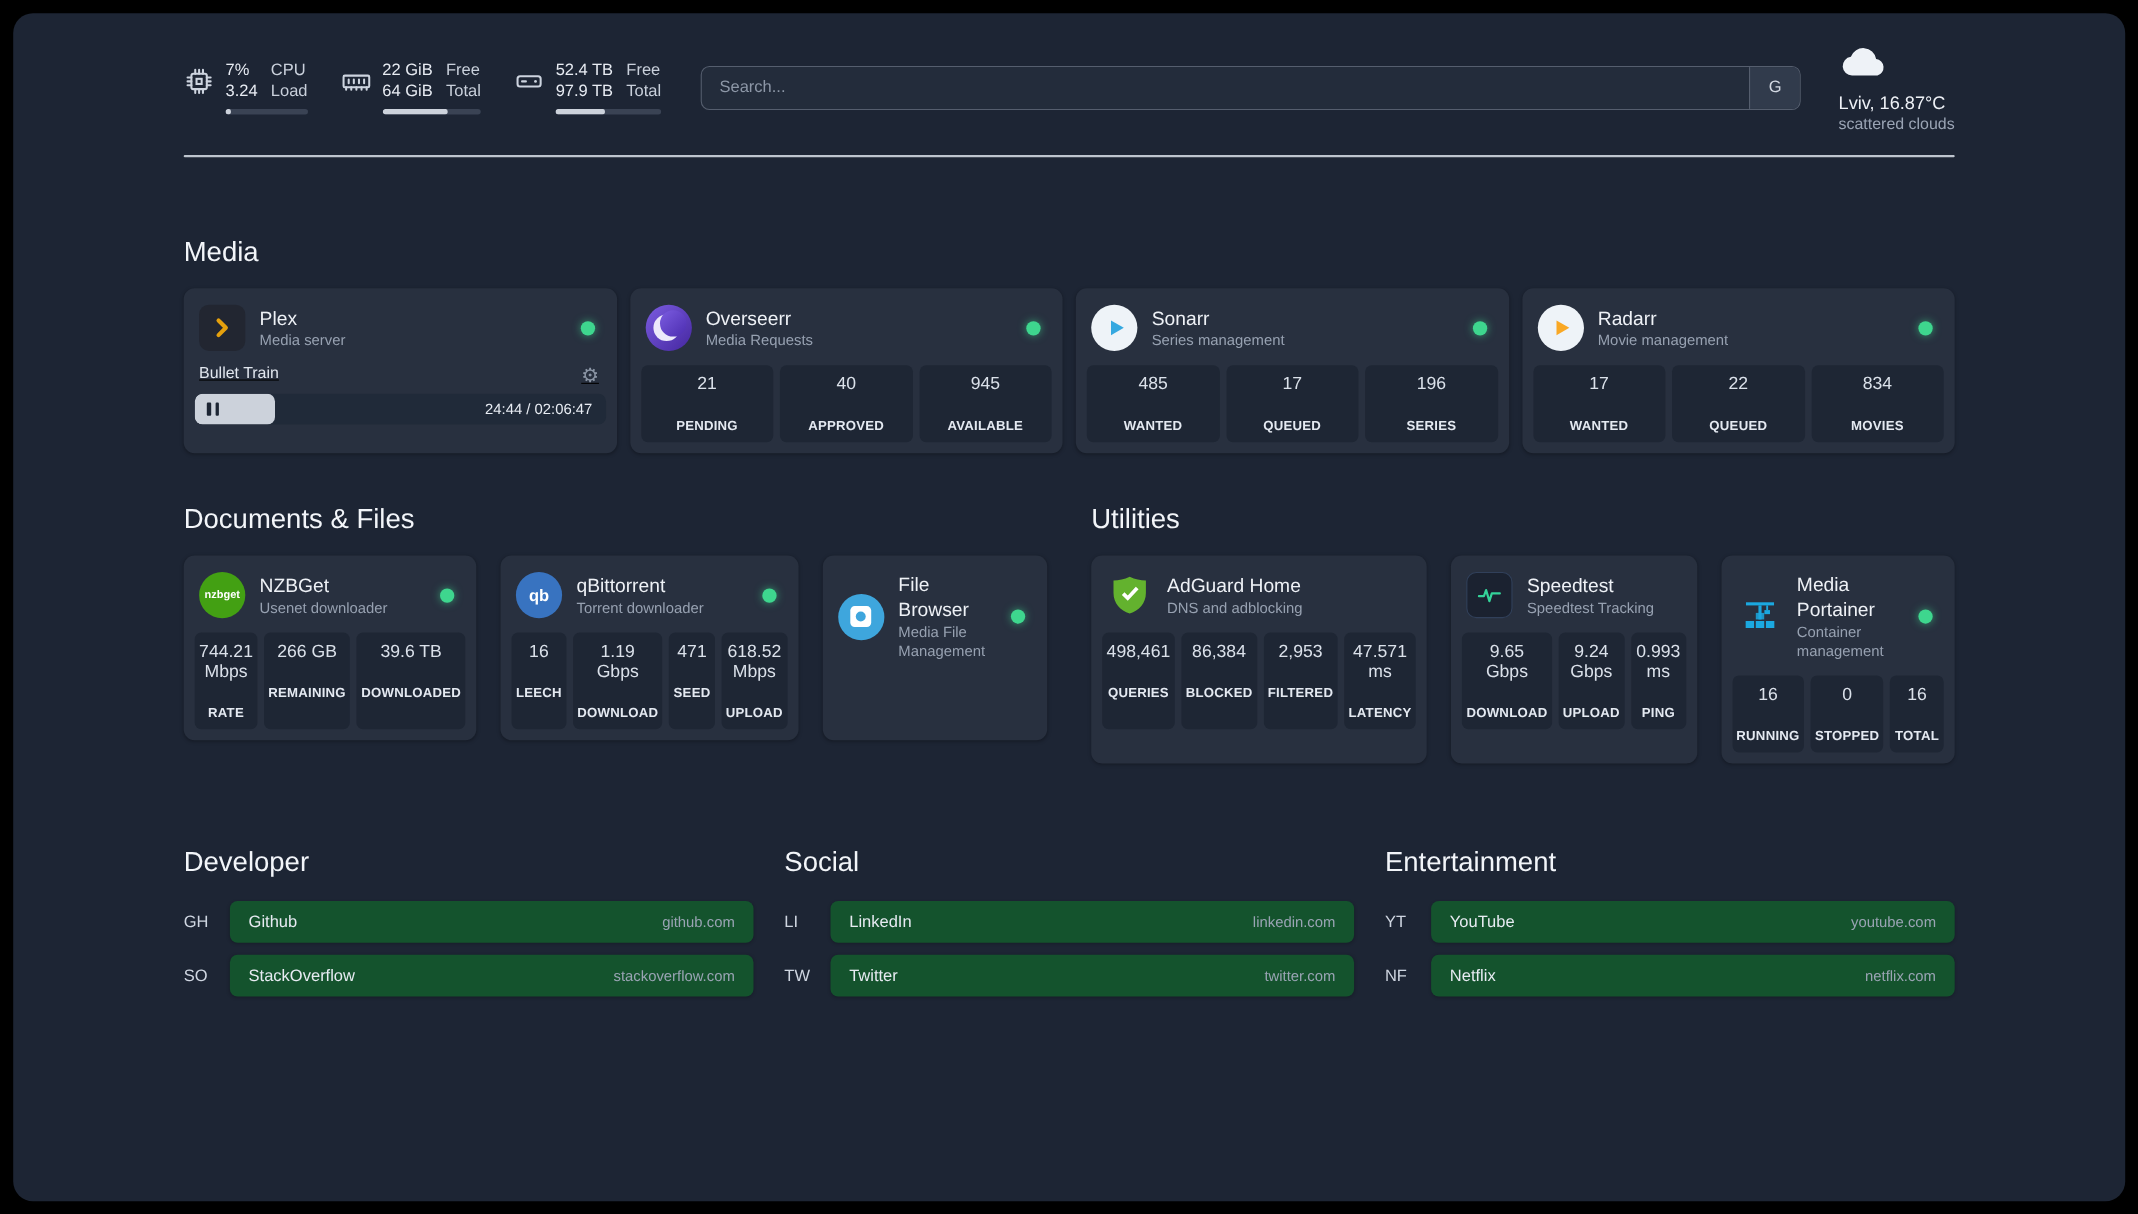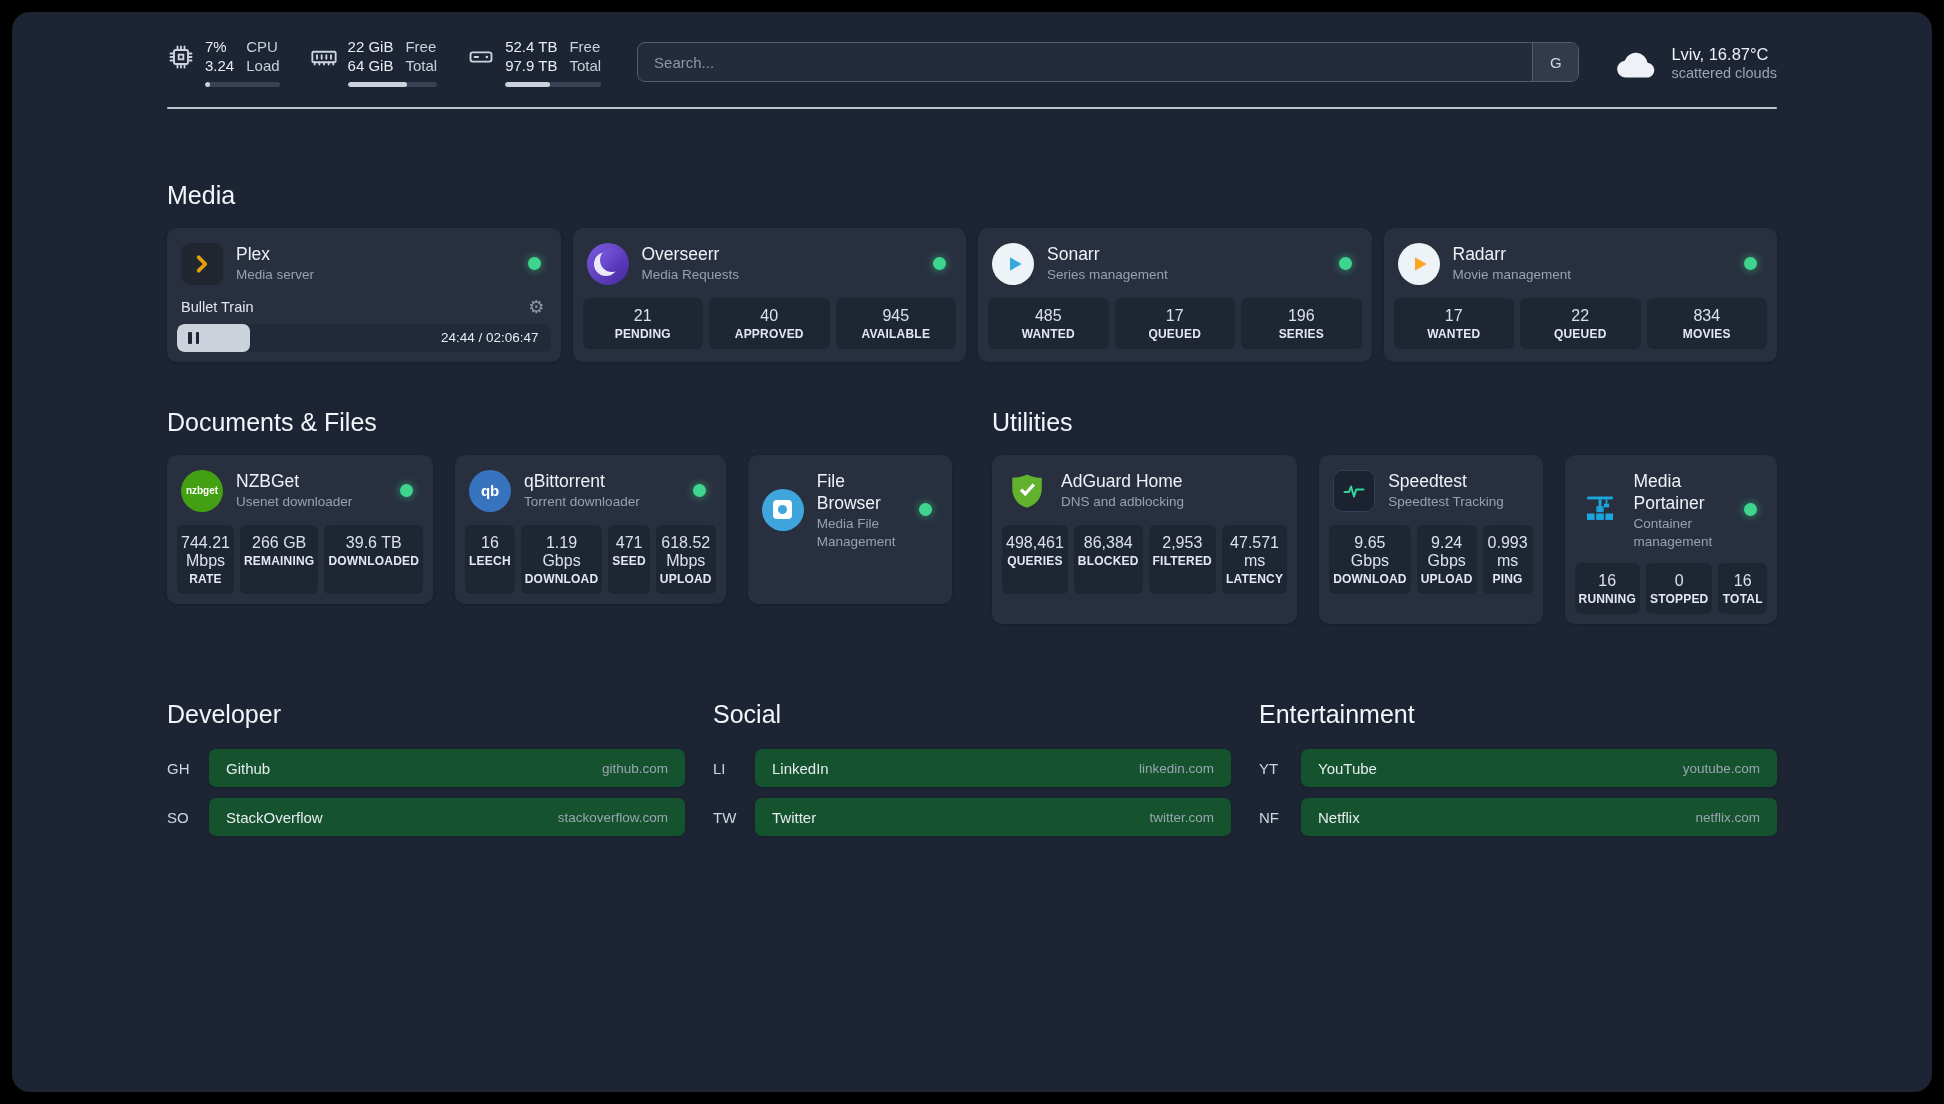--- a/index.html
+++ b/index.html
@@ -17,21 +17,21 @@
   .res-col.values { color:#e8ecf3; }
   .res-col.labels { color:#c9d0db; }
   .res-bar { margin-top:6px; width:100%; height:5px; border-radius:3px; background:#3a4354; overflow:hidden; }
   .res-fill { height:100%; background:#ccd2db; border-radius:3px; }
 
   .searchbox { flex:1; display:flex; align-items:stretch; height:40px; margin:0 34px 0 36px; background:#232c3b; border:1px solid #555e6e; border-radius:8px; overflow:hidden; }
   .search-input { flex:1; background:transparent; border:none; outline:none; color:#e6eaf1; font-size:15px; padding:0 16px; font-family:"Liberation Sans", sans-serif; }
   .search-input::placeholder { color:#8d97a7; }
   .search-provider { width:46px; border:none; border-left:1px solid #555e6e; background:#313b4c; color:#d2d8e2; font-size:15px; cursor:pointer; font-family:"Liberation Sans", sans-serif; }
 
-  .weather { display:flex; align-items:flex-end; gap:12px; }
+  .weather { display:flex; align-items:flex-start; gap:12px;flex-direction:column; }
   .weather-icon { width:46px; height:34px; color:#eef2f7; }
   .weather-icon svg { width:100%; height:100%; }
   .weather-loc { font-size:16.5px; color:#eef1f6; line-height:1.3; }
   .weather-cond { font-size:14.5px; color:#9aa4b4; }
 
   .divider { margin-top:20px; height:2px; background:#dbe2ea; opacity:.85; border-radius:1px; }
 
   
   .section-title { font-size:25px; font-weight:500; color:#f2f5f9; margin-bottom:18px; }
   .media-section { margin-top:72px; }
@@ -41,24 +41,24 @@
   .card-head { display:flex; align-items:center; gap:13px; padding:5px 6px 13px 4px; }
   .svc-icon { width:42px; height:42px; flex:none; display:flex; align-items:center; justify-content:center; }
   .svc-meta { line-height:1.3; }
   .svc-name { font-size:17.5px; color:#eef1f6; }
   .svc-desc { font-size:13.5px; color:#97a1b1; }
   .dot { width:13px; height:13px; border-radius:50%; background:#3ed68e; margin-left:auto; margin-right:4px; flex:none; box-shadow:0 0 8px rgba(62,214,142,.65); }
 
   .stats { display:flex; gap:6px; }
   .tile { flex:1; background:#1e2634; border-radius:6px; text-align:center; padding:9px 4px 8px 4px; }
   .tile-value { font-size:16px; color:#dbe1ea; }
-  .tile-label { font-size:12px; font-weight:700; color:#e4e9f1; margin-top:2px; letter-spacing:.2px; }
+  .tile-label { font-size:12px; font-weight:700; color:#e4e9f1; margin-top:21px; letter-spacing:.2px; }
 
   
-  .player-title-row { display:flex; align-items:center; justify-content:space-between; padding:0 6px 8px 4px; }
+  .player-title-row { display:flex; align-items:flex-start; justify-content:space-between; padding:0 6px 8px 4px;text-decoration:underline; }
   .player-title { font-size:14.5px; color:#e2e7ef; }
   .player-gear { font-size:18px; color:#8b95a5; line-height:1; cursor:pointer; }
   .player-bar { position:relative; height:28px; border-radius:7px; background:#202a39; overflow:hidden; }
   .player-fill { position:absolute; left:0; top:0; bottom:0; background:#ccd2db; border-radius:7px; }
   .player-pause { position:absolute; left:11px; top:8px; display:flex; gap:4px; cursor:pointer; }
   .player-pause span { width:3.5px; height:12px; background:#1d2634; border-radius:1px; }
   .player-time { position:absolute; right:12px; top:6px; font-size:13.5px; color:#e8ecf3;text-align:center; }
 
   .two-col { display:grid; grid-template-columns:1fr 1fr; gap:40px; margin-top:46px; }
   .col-stack { display:flex; flex-direction:row; gap:22px; }

